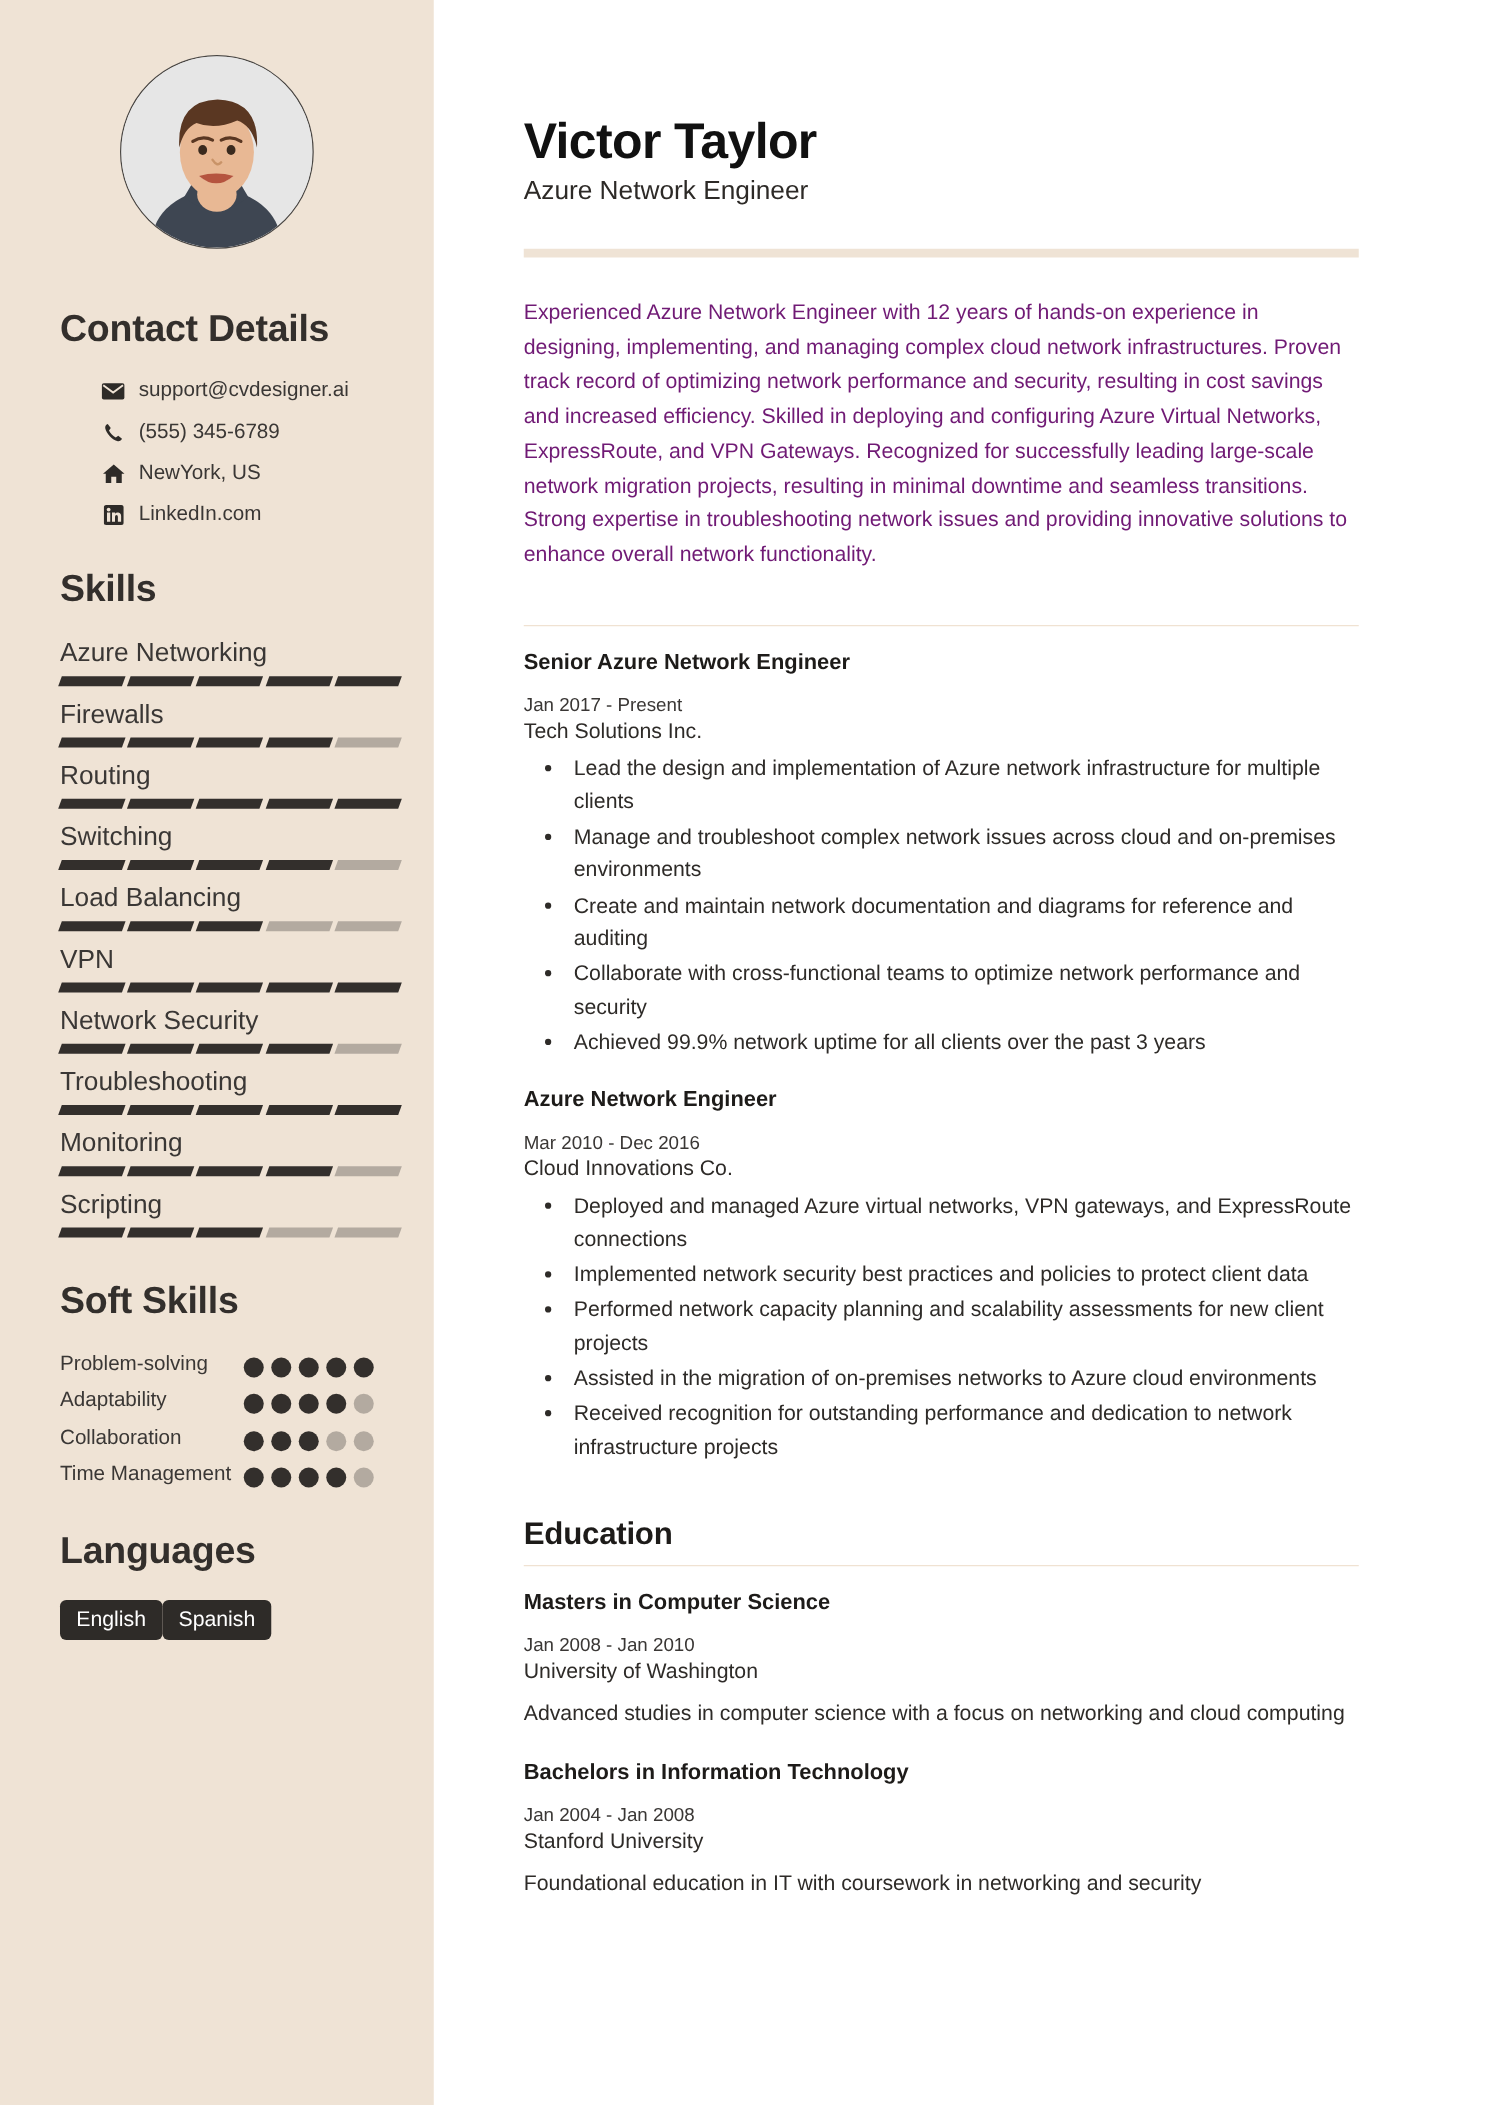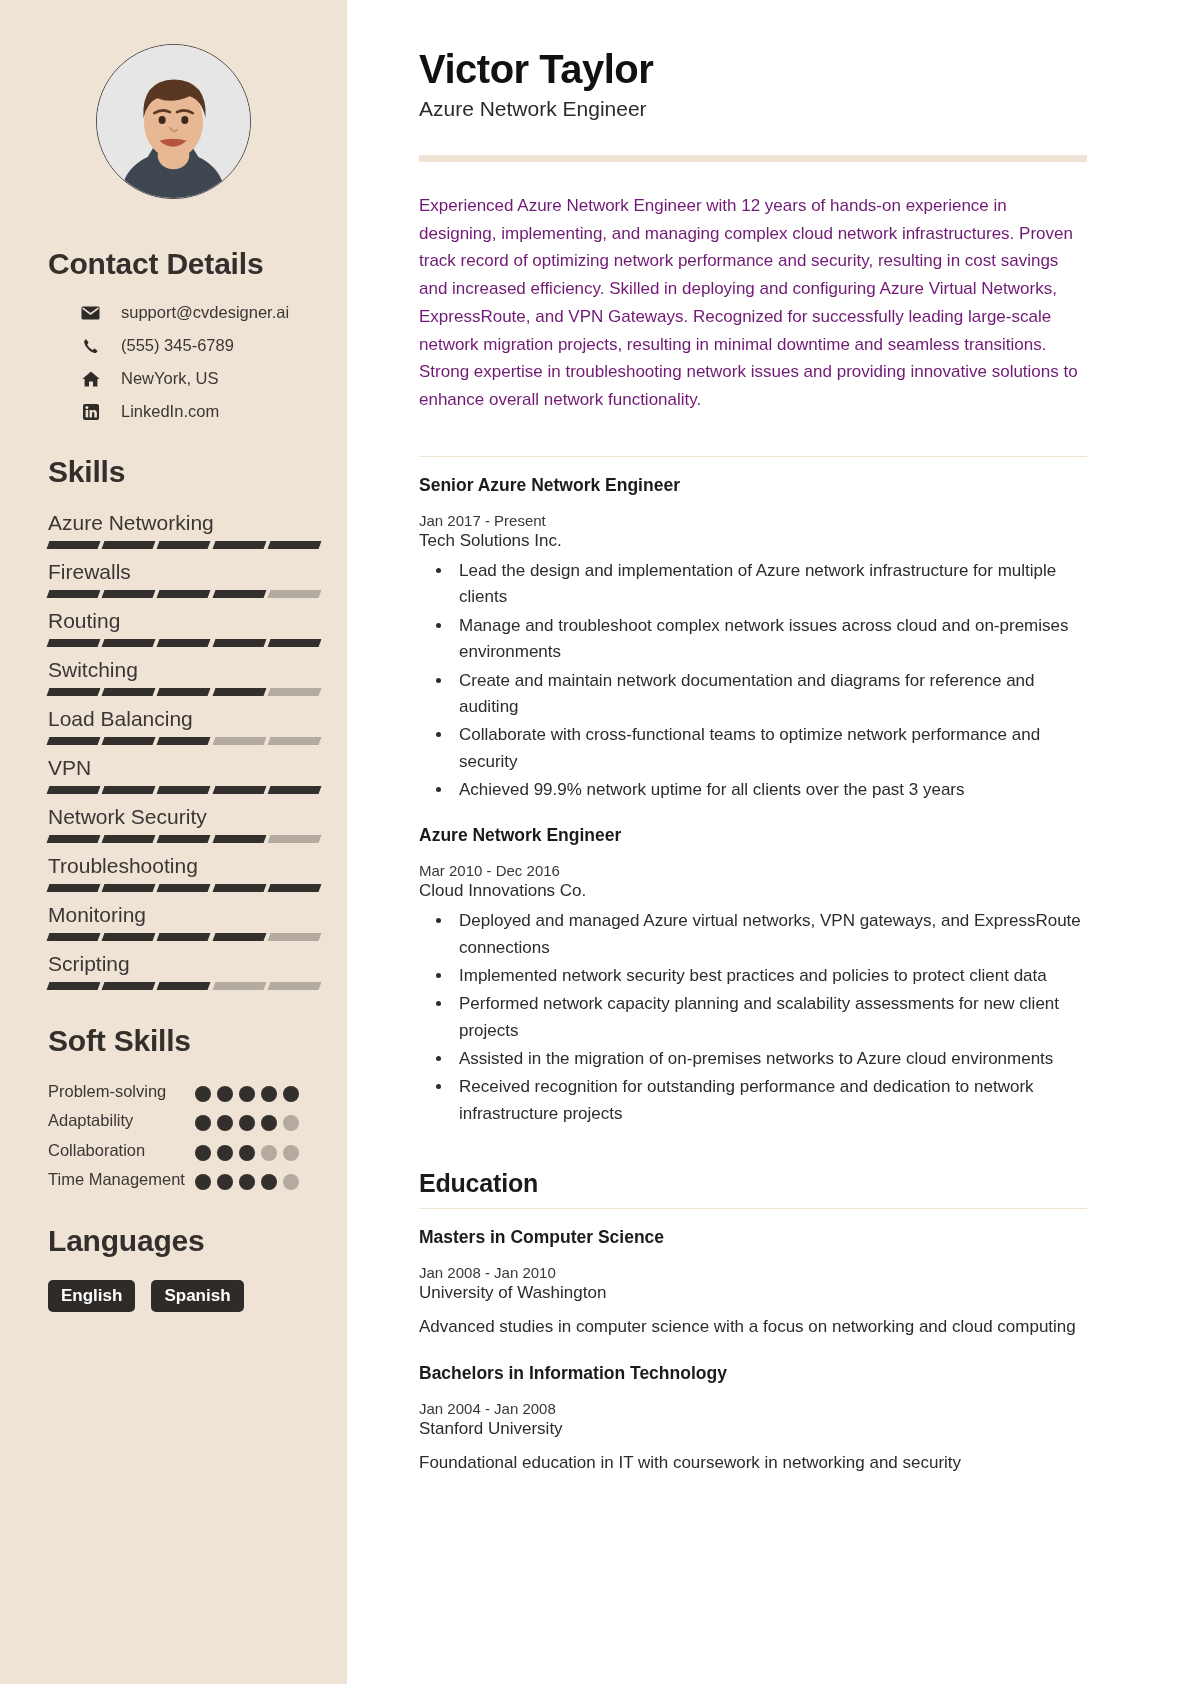--- a/index.html
+++ b/index.html
@@ -28,21 +28,21 @@
   .avatar svg { display:block; width:100%; height:100%; }
 
   .side-h {
     font-size:30px; font-weight:bold; letter-spacing:-0.2px;
     color:#332f2c; margin-bottom:22px;
   }
   .side-block { margin-bottom:34px; }
 
   .contact-list { list-style:none; }
   .contact-row {
-    display:flex; align-items:center; gap:21px;
+    display:flex; align-items:center; gap:11px;
     font-size:16.5px; color:#3a3735; margin-bottom:14px;padding-left:33px;
   }
   .contact-row .ico {
     width:19px; flex-shrink:0; display:flex;
     align-items:center; justify-content:center; color:#2e2b28;
   }
   .contact-row .ico svg { display:block; }
 
   
   .skill { margin-bottom:11px; }
@@ -58,30 +58,30 @@
   .soft-row {
     display:flex; align-items:flex-start; justify-content:space-between;
     margin-bottom:7px; gap:10px;
   }
   .soft-name { font-size:16.5px; color:#3a3735; line-height:1.35; max-width:165px; }
   .dots { display:flex; gap:6px; padding-top:6px; flex-shrink:0; }
   .dot { width:16px; height:16px; border-radius:50%; background:#b3aaa0; }
   .dot.on { background:#332f2c; }
 
   
-  .lang-wrap { display:flex; gap:16px; flex-wrap:wrap;font-weight:bold; }
+  .lang-wrap { display:flex; gap:0; flex-wrap:wrap; }
   .lang-tag {
     background:#2e2b28; color:#ffffff;
     font-size:17px; padding:7px 13px 8px 13px;
     border-radius:5px; line-height:1;
   }
 
   
   .main { flex:1; padding:48px 113px 40px 72px; }
-  .name { font-size:40px; font-weight:bold; letter-spacing:-0.5px; color:#111; line-height:1.05; }
+  .name { font-size:40px; font-weight:bold; letter-spacing:-0.5px; color:#111; line-height:1.05;margin-top:44px; }
   .role { font-size:21px; color:#2d2a27; margin-top:7px; }
   .rule { height:7px; background:#efe3d5; margin:34px 0 30px 0; }
 
   .summary { font-size:17px; line-height:1.63; color:#701a75; }
 
   .sec { margin-top:42px; }
   .sec-title { font-size:25px; font-weight:bold; color:#1d1b19; letter-spacing:-0.2px; }
   .sec-rule { height:1.5px; background:#f0e2d2; margin:10px 0 18px 0; }
 
   .entry { margin-bottom:22px; }

